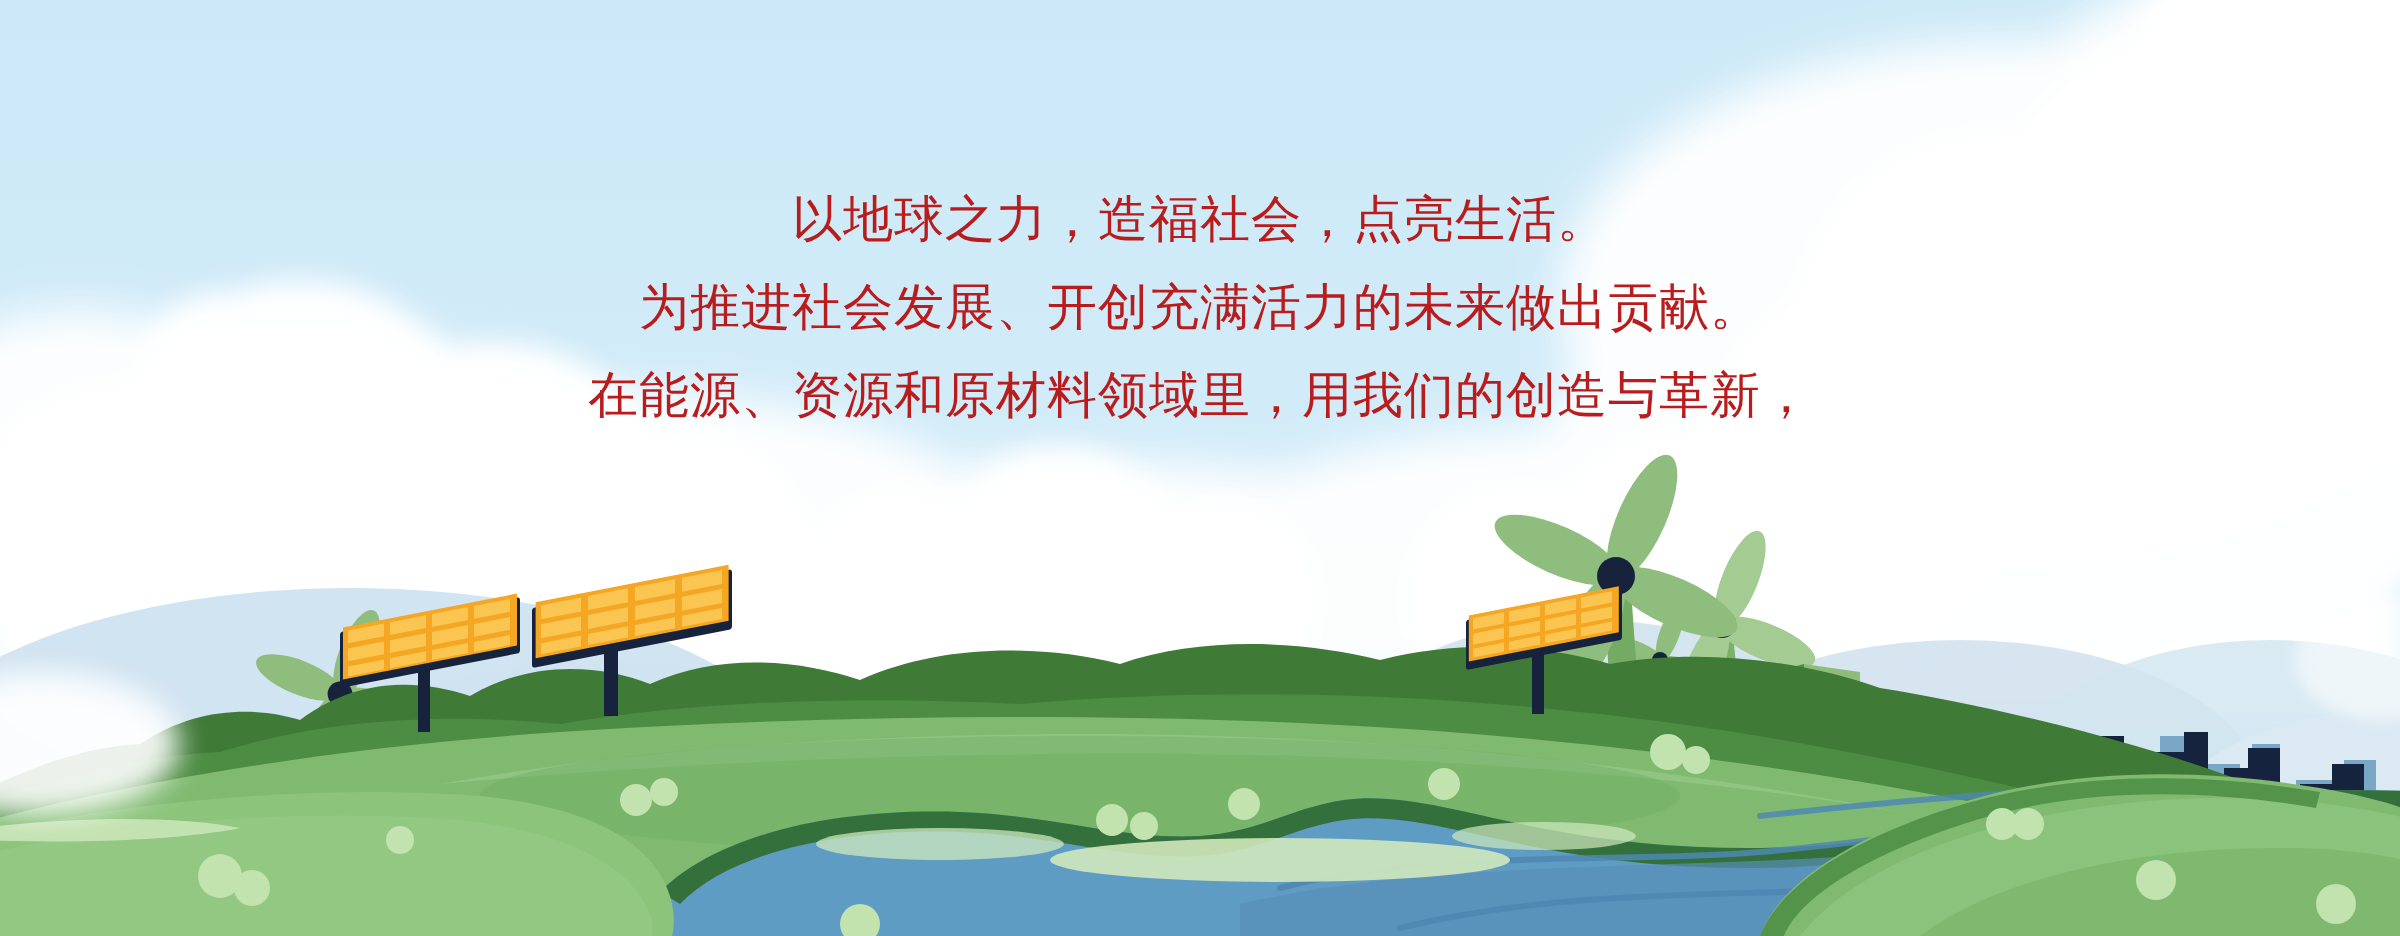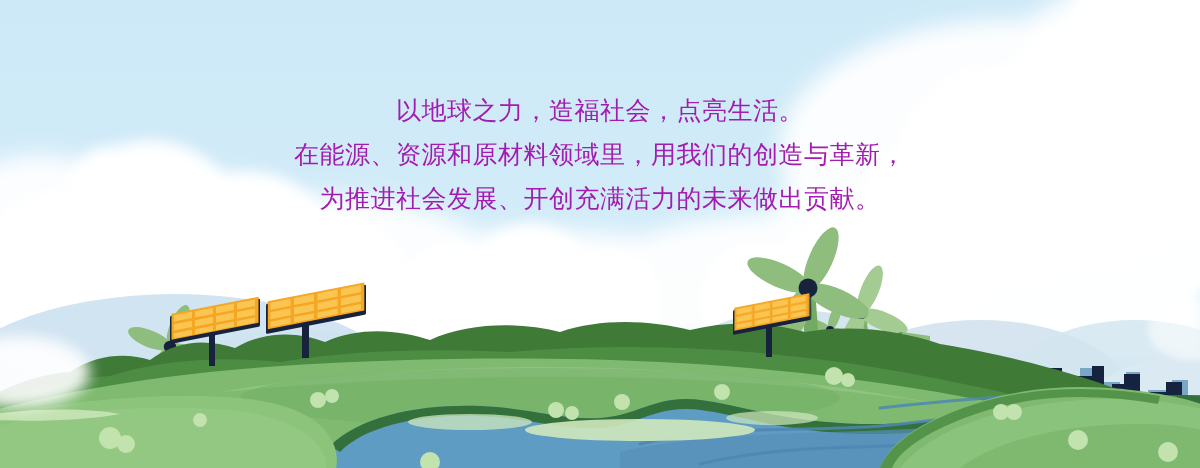--- a/index.html
+++ b/index.html
@@ -29,21 +29,21 @@
 
   #tagline {
     position: absolute;
     left: 0;
     top: 88px;
     width: 1200px;
     text-align: center;
     line-height: 44px;
     font-size: 25px;
     letter-spacing: 0.5px;
-    color: #a21caf;
+    color: #b91c1c;
     font-family: "Liberation Sans", sans-serif;
     pointer-events: none;
     white-space: nowrap;
   }
   .tagline-line { display: block; }
 </style>
 </head>
 <body>
 
 <div id="banner">
@@ -410,17 +410,17 @@
 
       <g filter="url(#blurTiny)" opacity="0.55">
         <ellipse cx="1192" cy="330" rx="44" ry="30" fill="#ffffff"></ellipse>
       </g>
 
     </g>
   </svg>
 
   <div id="tagline">
     <span class="tagline-line">以地球之力，造福社会，点亮生活。</span>
+    <span class="tagline-line">为推进社会发展、开创充满活力的未来做出贡献。</span>
     <span class="tagline-line">在能源、资源和原材料领域里，用我们的创造与革新，</span>
-    <span class="tagline-line">为推进社会发展、开创充满活力的未来做出贡献。</span>
   </div>
 
 </div>
 
 </body></html>

